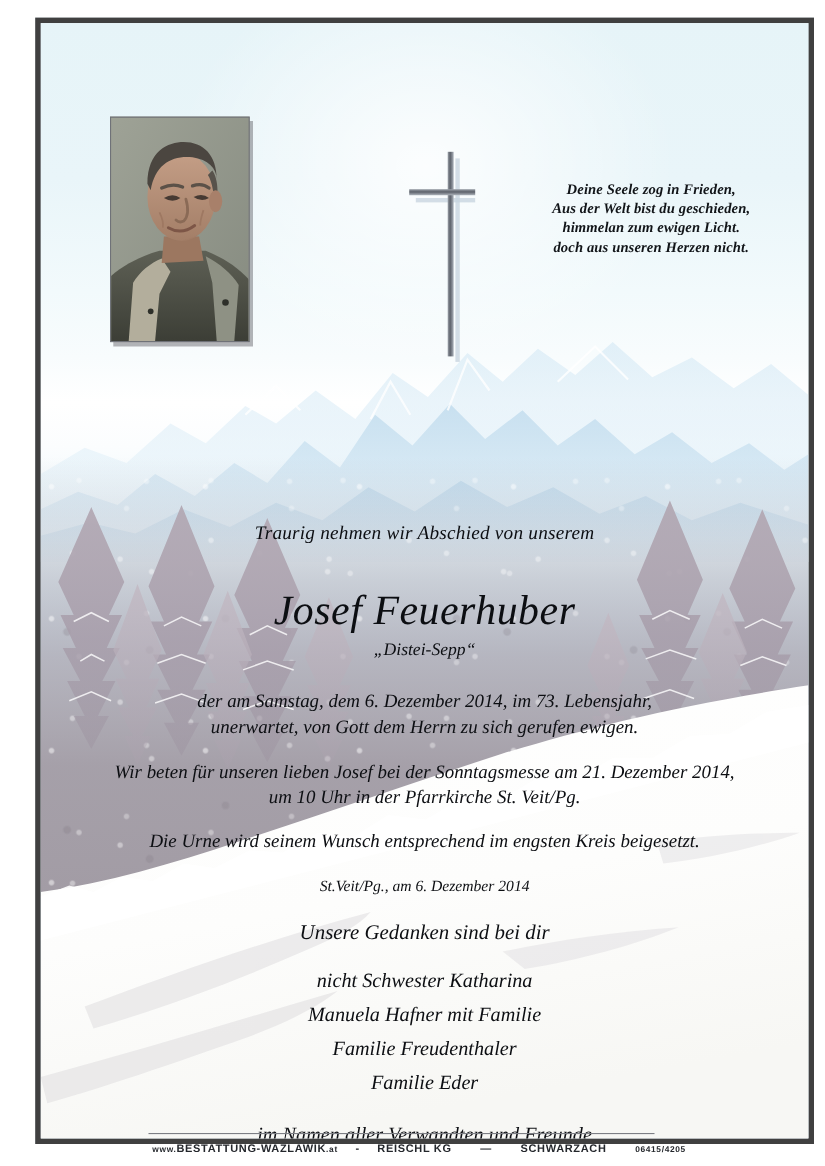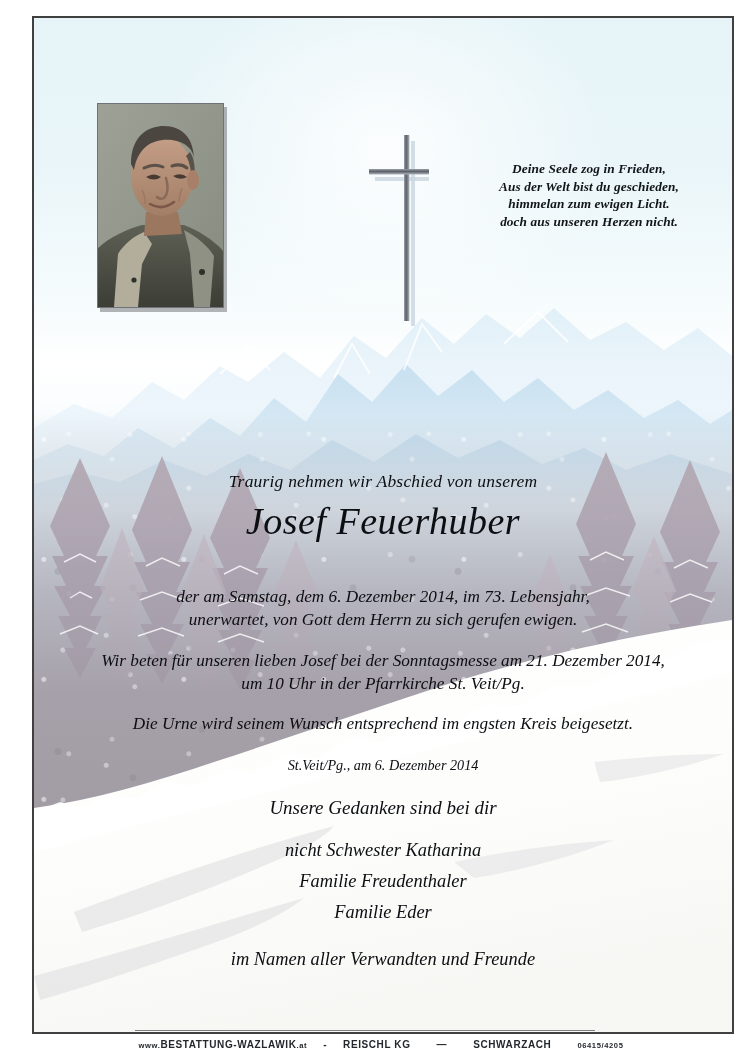--- a/index.html
+++ b/index.html
@@ -4,21 +4,21 @@
 <style>
   html,body{margin:0;padding:0;background:#ffffff;}
   body{
     width:750px;height:1060px;overflow:hidden;position:relative;
     font-family:"Liberation Serif","DejaVu Serif",serif;
   }
 
   
   .card{
     position:absolute;left:32px;top:16px;width:698px;height:1014px;
-    border:2px solid #404040;
+    border:5px solid #404040;
     overflow:hidden;background:#eaf6fa;
   }
 
   
   .sky{
     position:absolute;inset:0;
     background:
       linear-gradient(180deg,
         #e6f4f8 0%,
         #e9f5f9 14%,
@@ -99,26 +99,26 @@
   .verse div{white-space:nowrap;}
 
   
   .main{
     position:absolute;left:0;top:452px;width:698px;
     text-align:center;color:#0c0e12;font-style:italic;
   }
   .ln{white-space:nowrap;}
   .lead{font-size:17.5px;line-height:22px;letter-spacing:.2px;font-style:italic;}
   .name{
-    font-size:38px;line-height:48px;margin-top:5px;letter-spacing:.5px;
+    font-size:38px;line-height:48px;margin-top:36px;letter-spacing:.5px;
     font-style:italic;
   }
   .nick{font-size:16px;line-height:22px;margin-top:1px;}
   .para{font-size:17.2px;line-height:23px;}
-  .gap-1{margin-top:40px;}
+  .gap-1{margin-top:24px;}
   .gap-2{margin-top:18px;}
   .gap-3{margin-top:17px;}
   .place{font-size:14.2px;line-height:20px;margin-top:20px;}
   .thoughts{font-size:19px;line-height:26px;margin-top:20px;}
   .fam{font-size:18.4px;line-height:31px;margin-top:14px;}
   .closing{font-size:18.4px;line-height:26px;margin-top:18px;}
 
   
   .footer{
     position:absolute;left:32px;top:1034px;width:698px;
@@ -347,20 +347,21 @@
     <div>Aus der Welt bist du geschieden,</div>
     <div>himmelan zum ewigen Licht.</div>
     <div>doch aus unseren Herzen nicht.</div>
   </div>
 
   <div class="main">
 
     <div class="ln lead">Traurig nehmen wir Abschied von unserem</div>
 
     <div class="ln name">Josef Feuerhuber</div>
+    <div class="ln nick">„Distei-Sepp“</div>
 
     <div class="gap-1">
       <div class="ln para">der am Samstag, dem 6. Dezember 2014, im 73. Lebensjahr,</div>
       <div class="ln para">unerwartet, von Gott dem Herrn zu sich gerufen ewigen.</div>
     </div>
 
     <div class="gap-2">
       <div class="ln para">Wir beten für unseren lieben Josef bei der Sonntagsmesse am 21. Dezember 2014,</div>
       <div class="ln para">um 10 Uhr in der Pfarrkirche St. Veit/Pg.</div>
     </div>
@@ -368,20 +369,21 @@
     <div class="gap-3">
       <div class="ln para">Die Urne wird seinem Wunsch entsprechend im engsten Kreis beigesetzt.</div>
     </div>
 
     <div class="ln place">St.Veit/Pg., am 6. Dezember 2014</div>
 
     <div class="ln thoughts">Unsere Gedanken sind bei dir</div>
 
     <div class="fam">
       <div class="ln">nicht Schwester Katharina</div>
+      <div class="ln">Manuela Hafner mit Familie</div>
       <div class="ln">Familie Freudenthaler</div>
       <div class="ln">Familie Eder</div>
     </div>
 
     <div class="ln closing">im Namen aller Verwandten und Freunde</div>
   </div>
 
 </div>
 
 <div class="footer-rule"></div>

